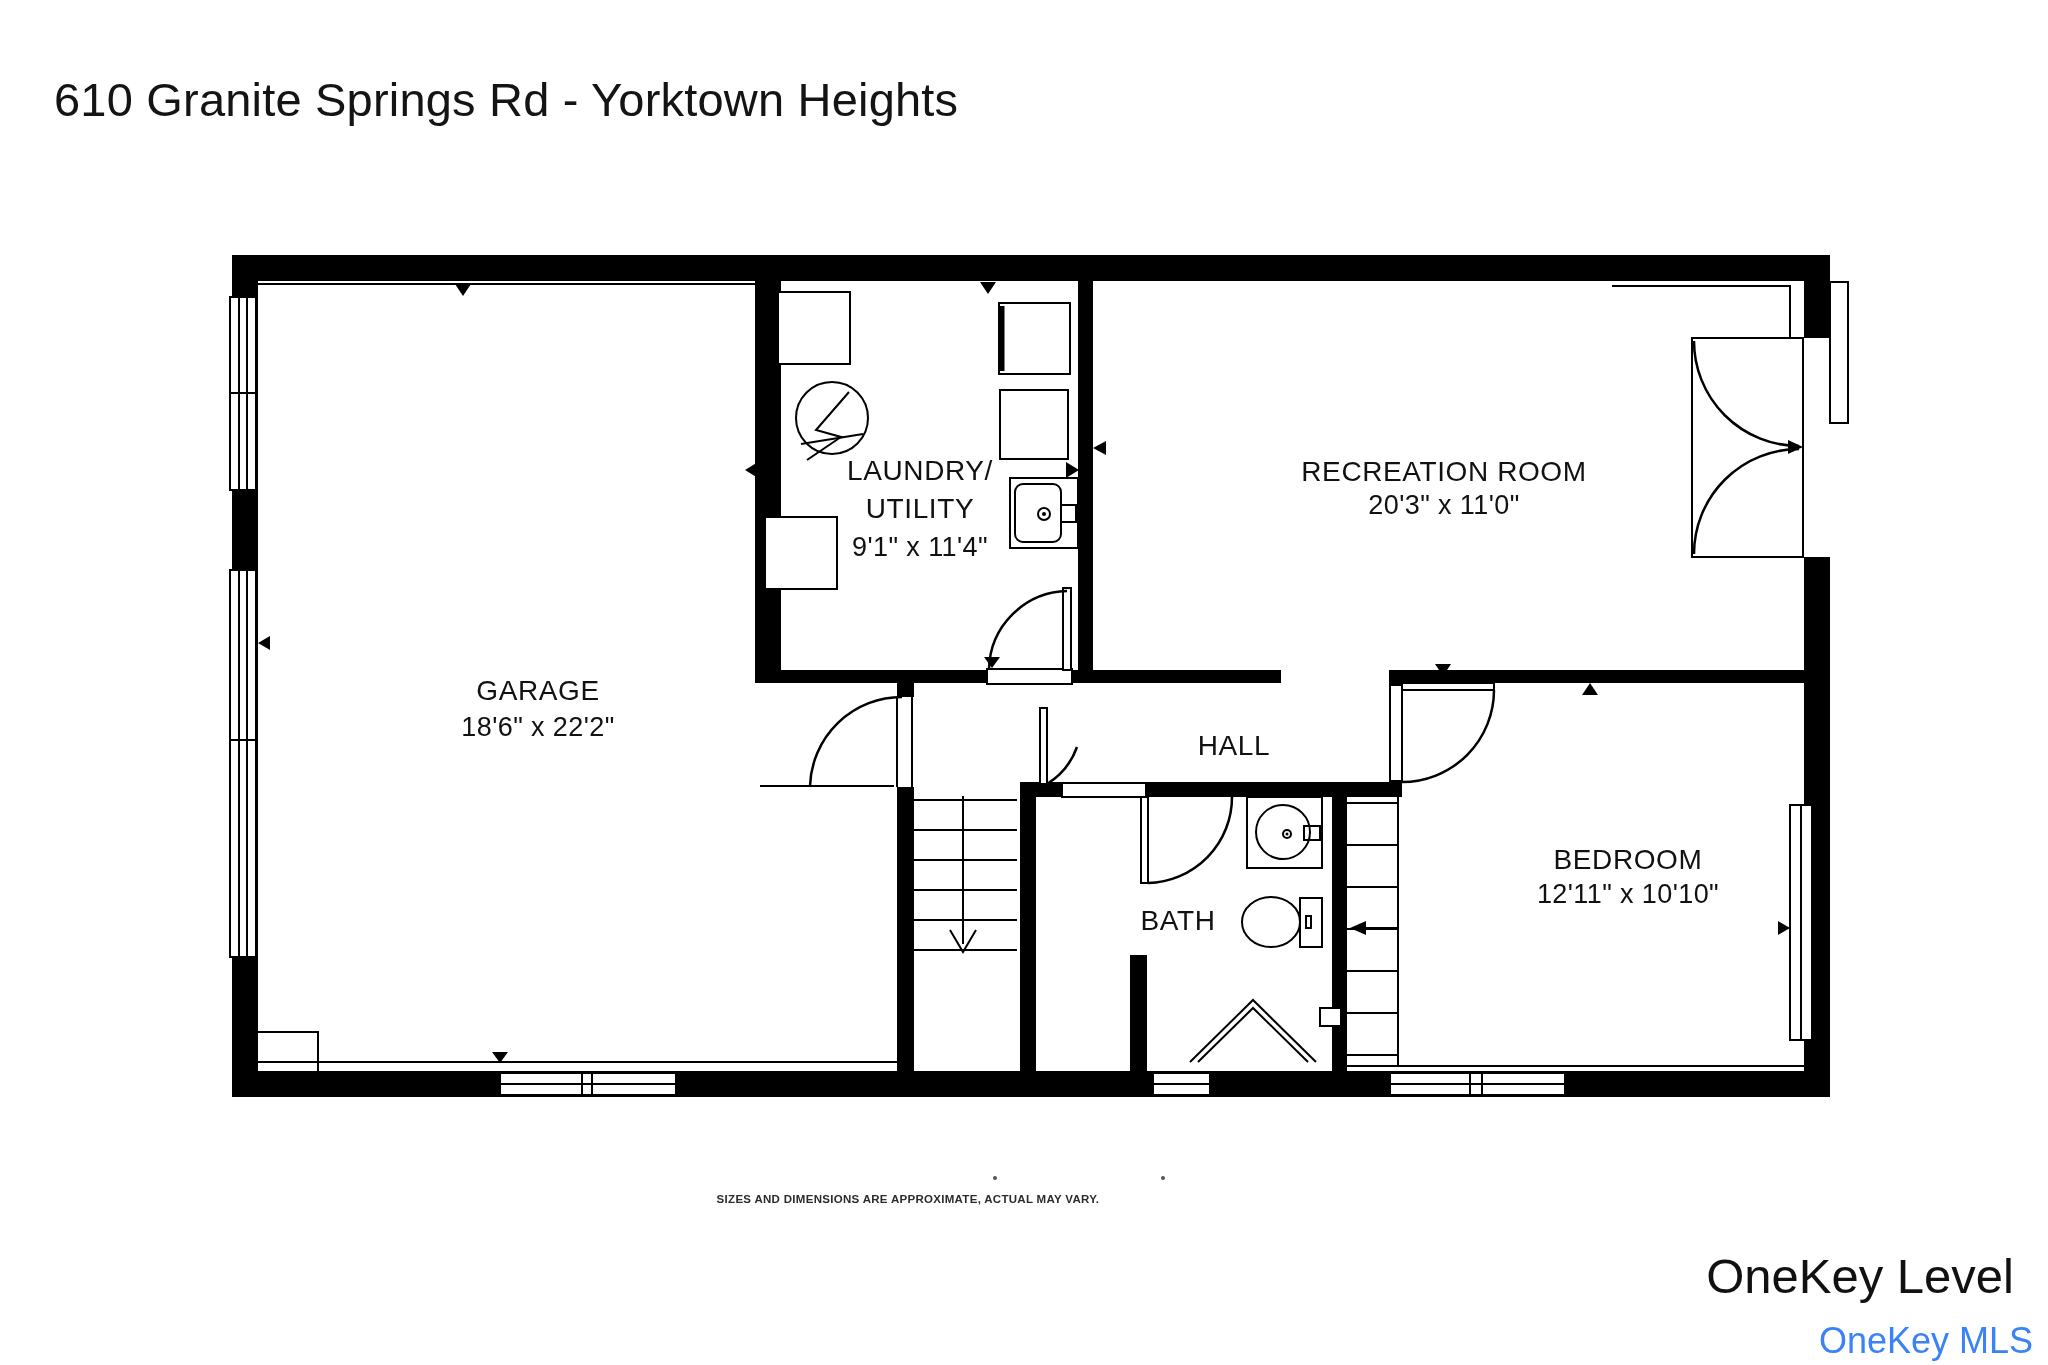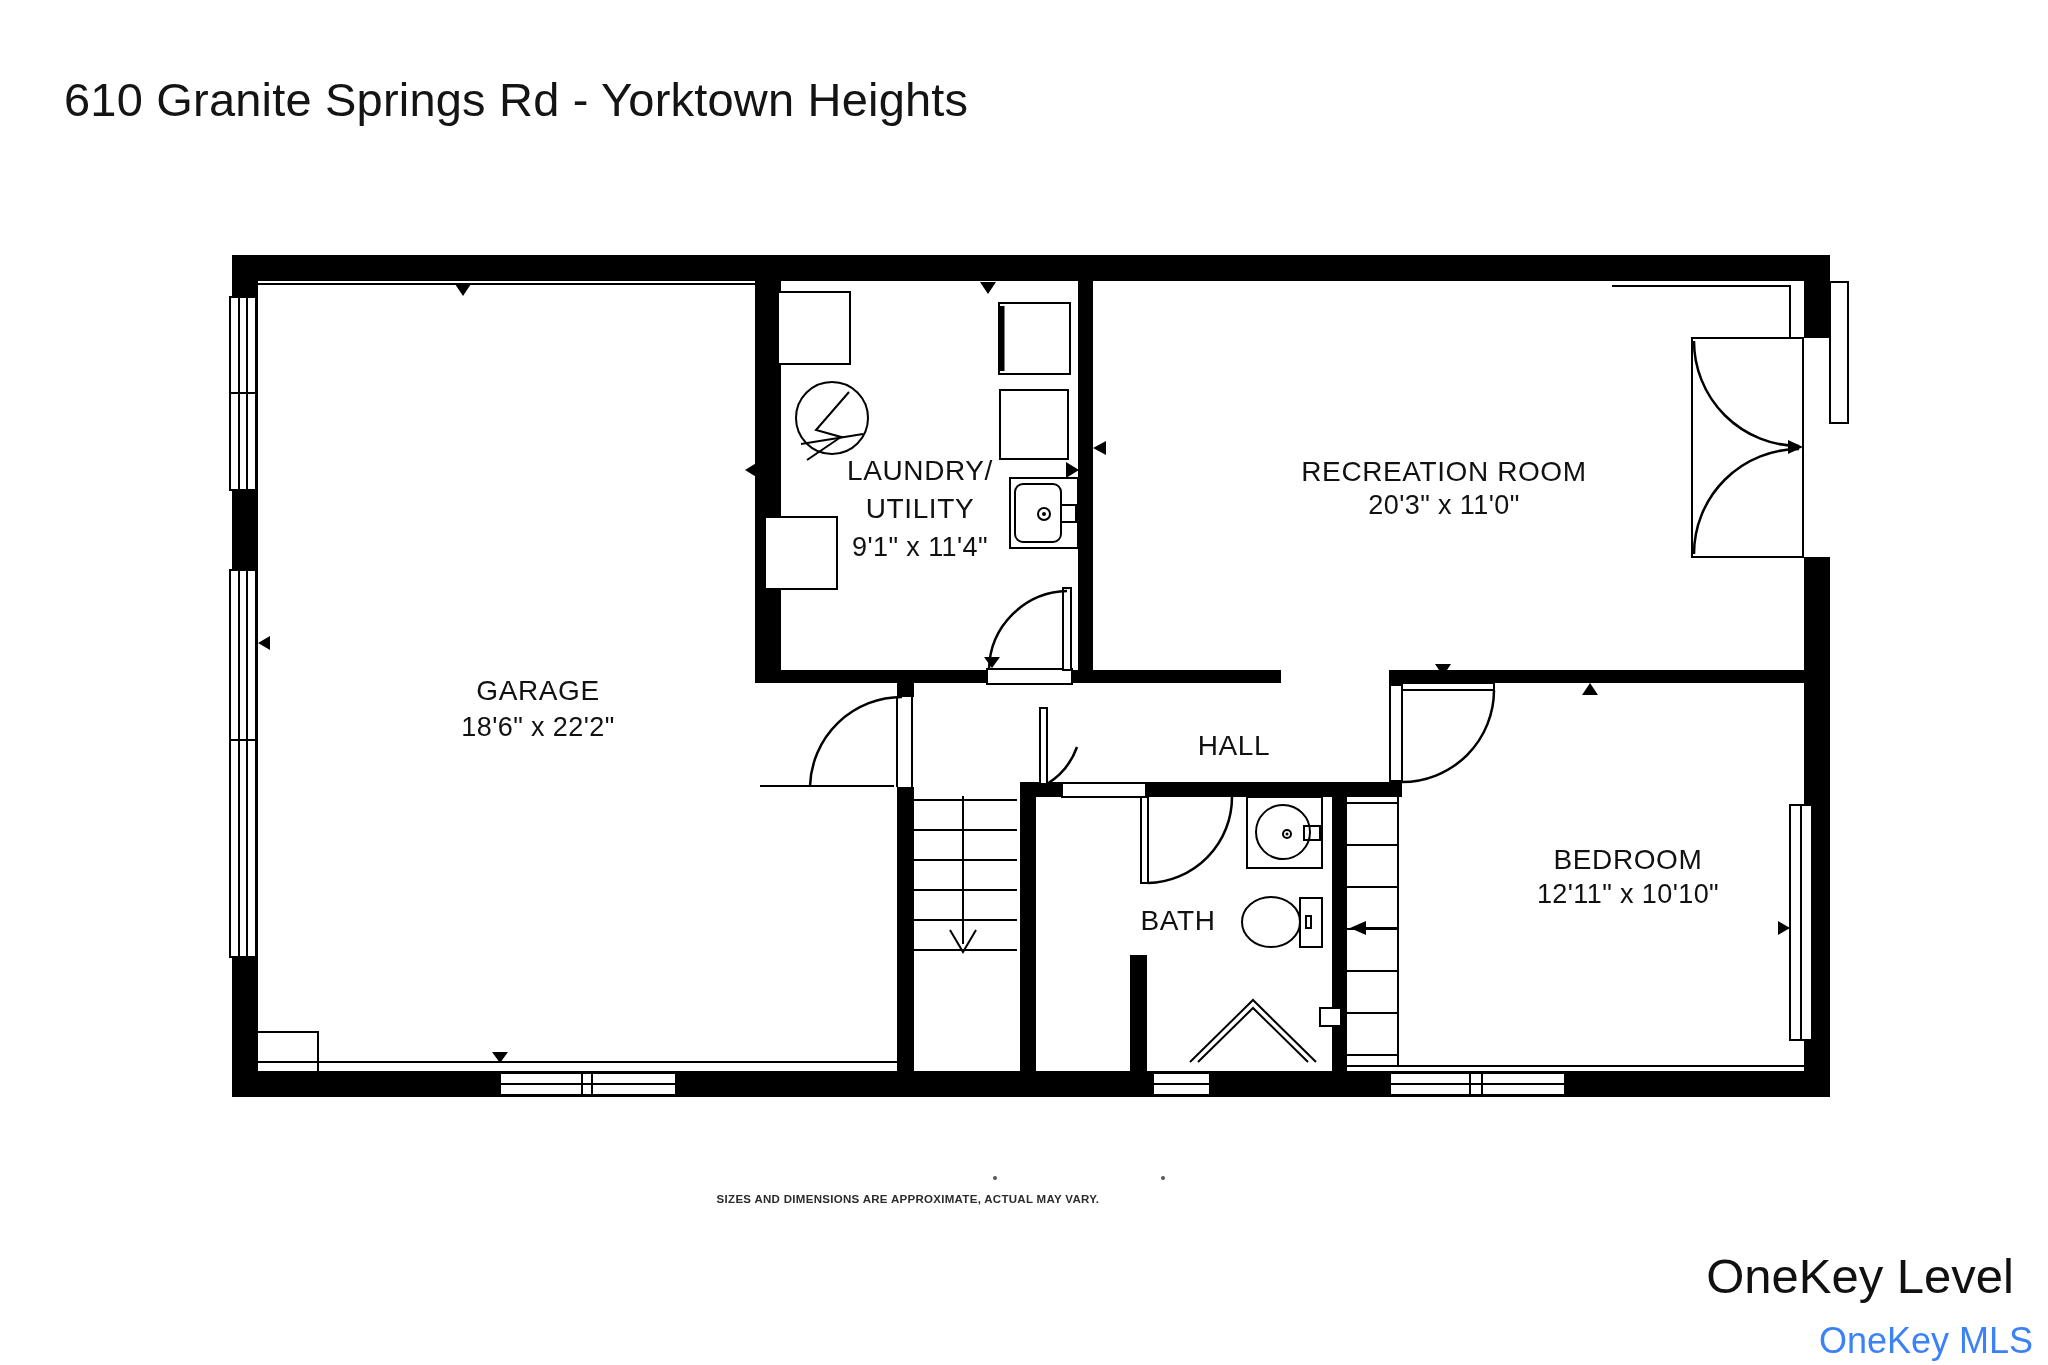--- a/index.html
+++ b/index.html
@@ -1,19 +1,19 @@
 <!DOCTYPE html>
 <html><head>
 <meta charset="utf-8">
 <style>
   html,body{margin:0;padding:0;background:#ffffff;}
   body{font-family:"Liberation Sans", sans-serif;}
   #page{position:relative;width:2048px;height:1365px;background:#fff;overflow:hidden;}
   #plan-svg{position:absolute;left:0;top:0;width:2048px;height:1365px;}
-  .title{position:absolute;left:64px;top:72px;font-size:47px;color:#141414;letter-spacing:0.2px;}
+  .title{position:absolute;left:54px;top:72px;font-size:47px;color:#141414;letter-spacing:0.2px;}
   .disclaimer{position:absolute;left:0;top:1193px;width:1816px;text-align:center;font-size:11.5px;font-weight:bold;color:#2b2b2b;letter-spacing:0.3px;}
   .dot{position:absolute;width:4px;height:4px;border-radius:50%;background:#555;}
   .floor-label{position:absolute;right:34px;top:1248px;font-size:49px;color:#111;}
   .watermark{position:absolute;right:15px;top:1320px;font-size:36px;color:#3b82f6;}
   svg text{fill:#111;}
   .room-name{font-size:28px;letter-spacing:0.6px;}
   .room-dims{font-size:27px;letter-spacing:0.4px;}
   .wall{fill:#000;}
   .thin{stroke:#000;stroke-width:2;fill:none;}
   .thin25{stroke:#000;stroke-width:2.5;fill:none;}

